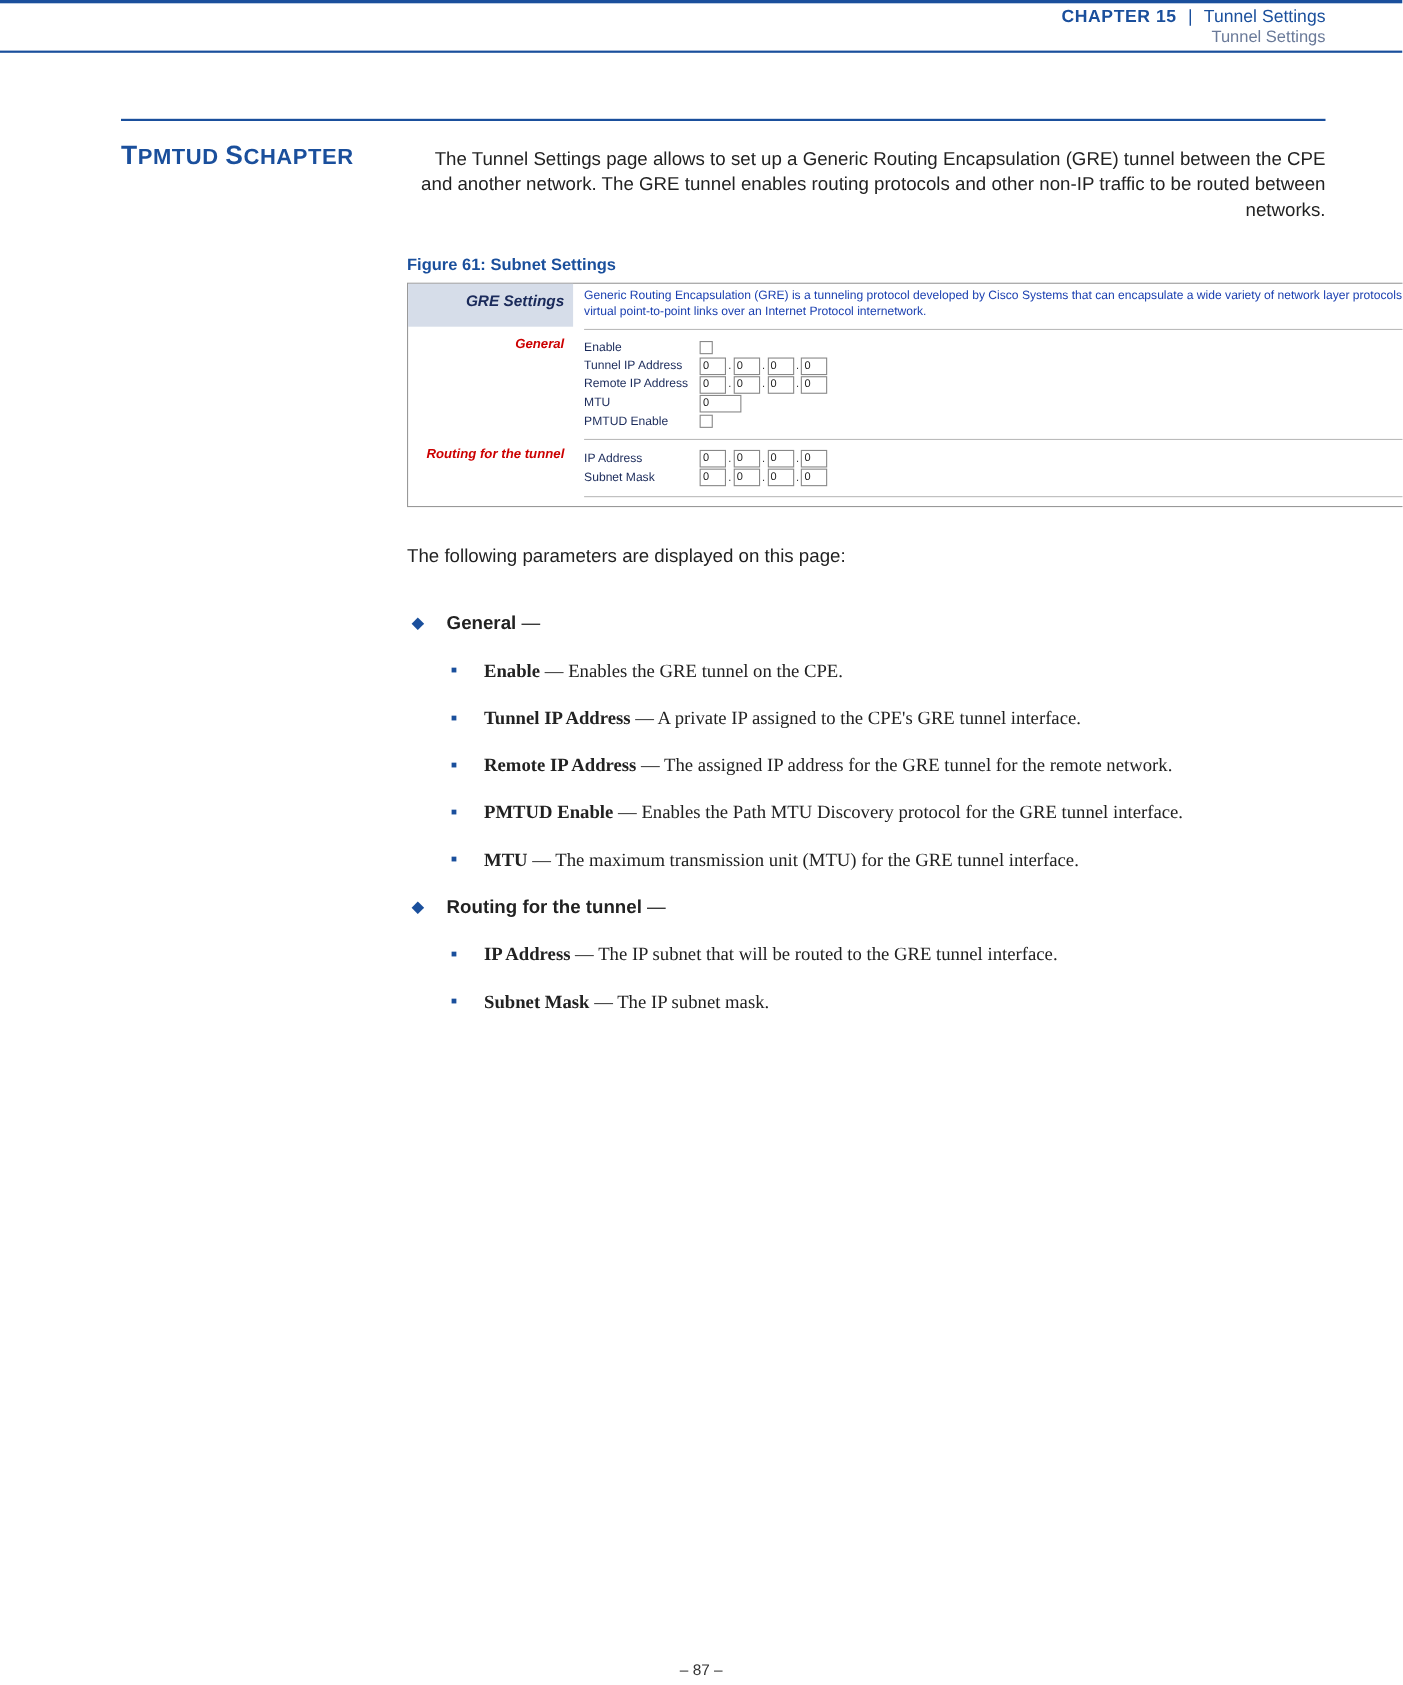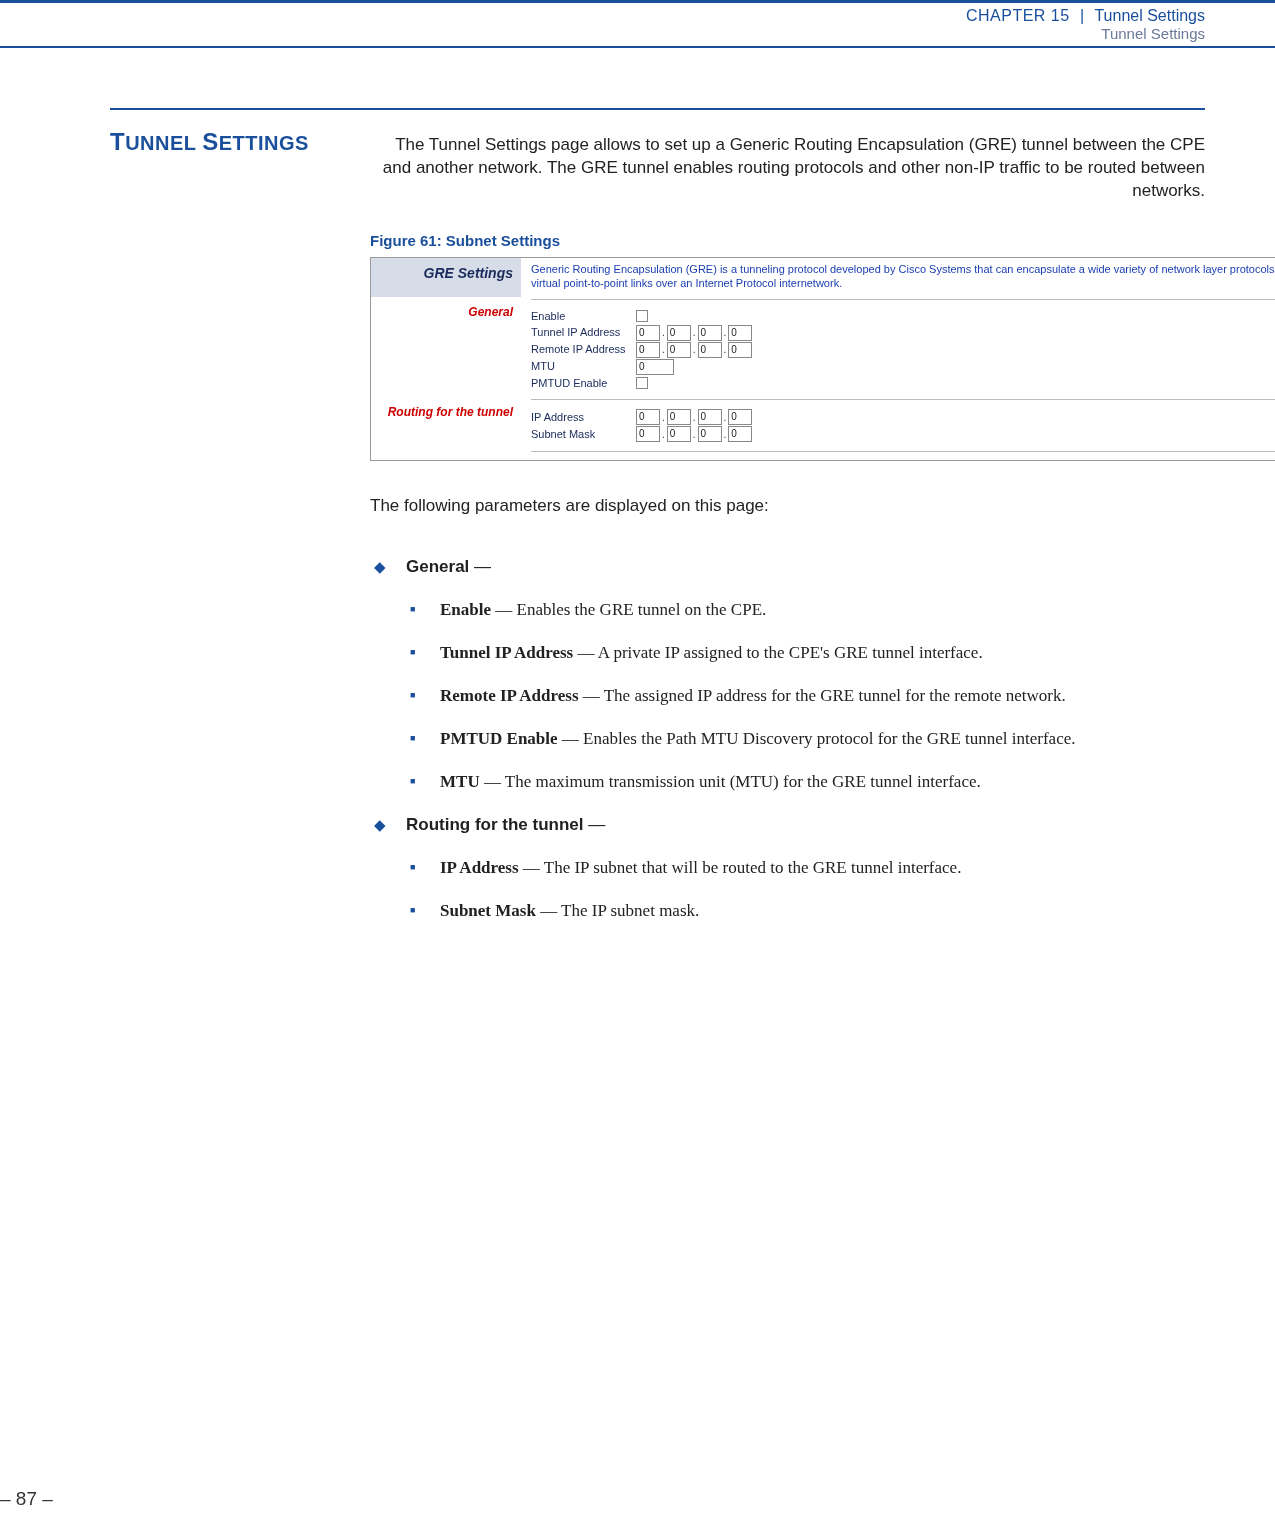--- a/index.html
+++ b/index.html
@@ -12,21 +12,21 @@
     height: 1532px;
     position: relative;
   }
   .topbar {
     border-top: 3px solid #1a4f9c;
     border-bottom: 2px solid #1a4f9c;
     padding: 4px 70px 4px 0;
     text-align: right;
     font-size: 16px;
   }
-  .topbar .chapter { font-weight: normal; color: #1a4f9c; font-variant: small-caps; letter-spacing: 0.5px; }
+  .topbar .chapter { font-weight: bold; color: #1a4f9c; font-variant: small-caps; letter-spacing: 0.5px; }
   .topbar .sep { color: #1a4f9c; padding: 0 6px; }
   .topbar .title1 { color: #1a4f9c; }
   .topbar .title2 { color: #6a7a99; display: block; font-size: 15px; }
   .page {
     padding: 60px 70px 0 110px;
   }
   .hrule { border-top: 2px solid #1a4f9c; margin-bottom: 18px; }
   .section-title {
     color: #1a4f9c;
     font-weight: bold;
@@ -104,42 +104,42 @@
     content: "■";
     position: absolute;
     left: 0;
     top: 4px;
     color: #1a4f9c;
     font-size: 9px;
   }
   .b { font-weight: bold; }
   .footer {
     position: absolute;
-    bottom: 22px;
+    bottom: 6px;
     left: 0; right: 0;
-    text-align: left;
-    font-size: 19px;
+    text-align: center;
+    font-size: 14px;
     color: #333;
   }
 </style>
 </head>
 <body>
 
 <div class="topbar">
   <span class="chapter">CHAPTER 15</span>
   <span class="sep">|</span>
   <span class="title1">Tunnel Settings</span>
   <span class="title2">Tunnel Settings</span>
 </div>
 
 <div class="page">
   <div class="hrule"></div>
   <div class="section-title">
-    <span class="cap">T</span><span>UNNEL</span>
-    <span class="cap">S</span><span>ETTINGS</span>
+    <span class="cap">T</span><span>PMTUD</span>
+    <span class="cap">S</span><span>CHAPTER</span>
   </div>
 
   <div class="body-col">
     <p class="intro">The Tunnel Settings page allows to set up a Generic Routing Encapsulation (GRE) tunnel between the CPE and another network. The GRE tunnel enables routing protocols and other non-IP traffic to be routed between networks.</p>
 
     <div class="figcap">Figure 61:  Subnet Settings</div>
 
     <div class="figure">
       <div class="row hdr">
         <div class="leftcell">GRE Settings</div>

